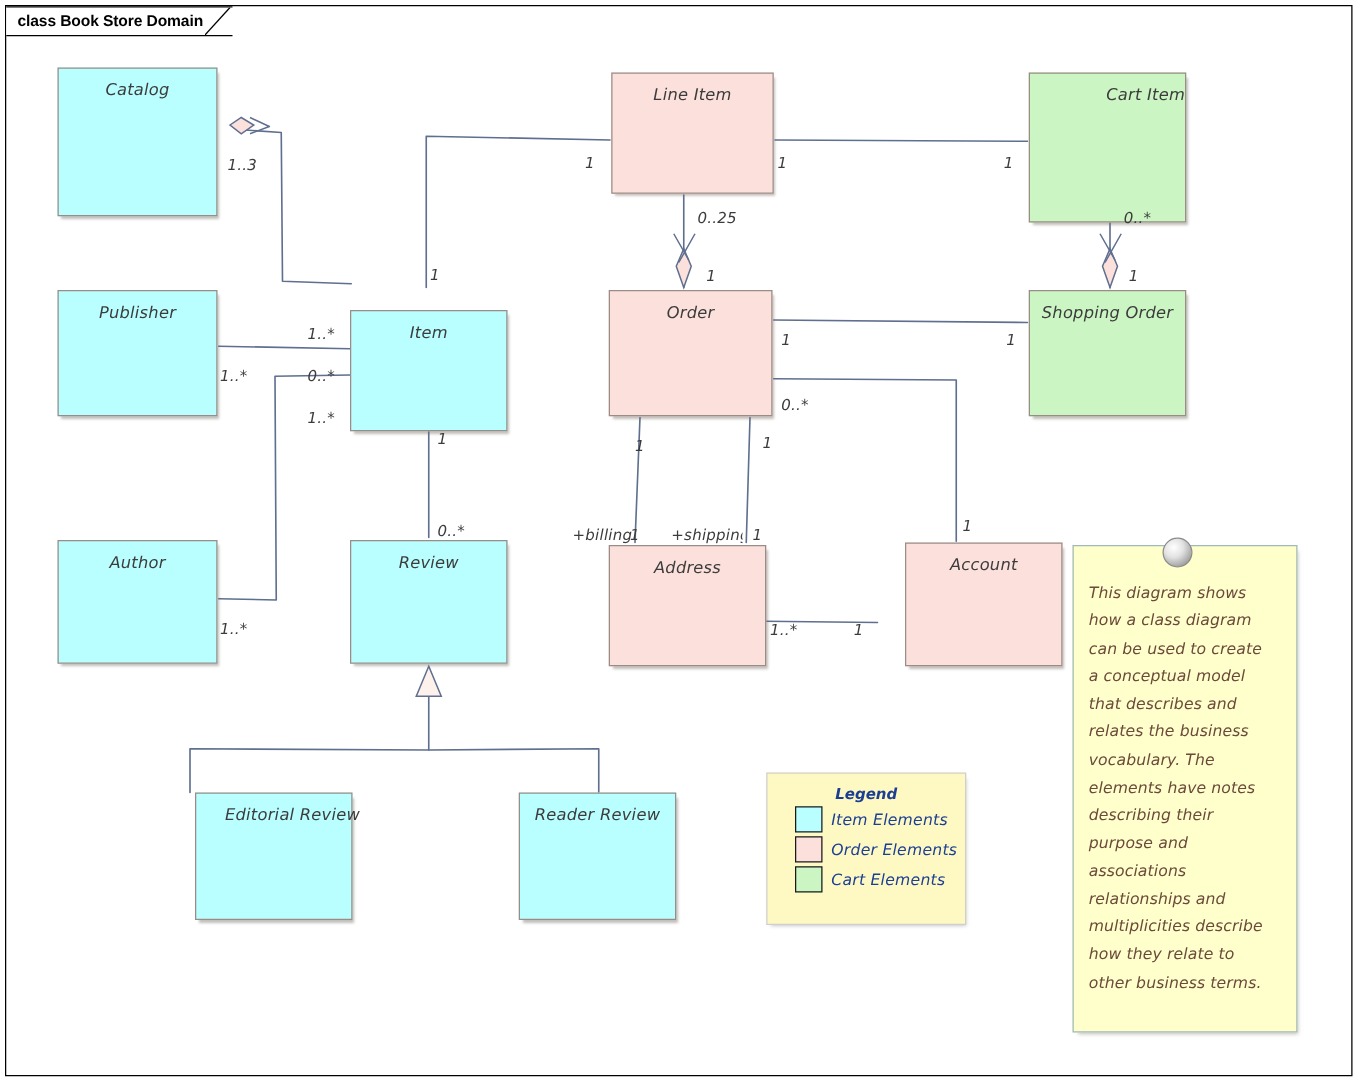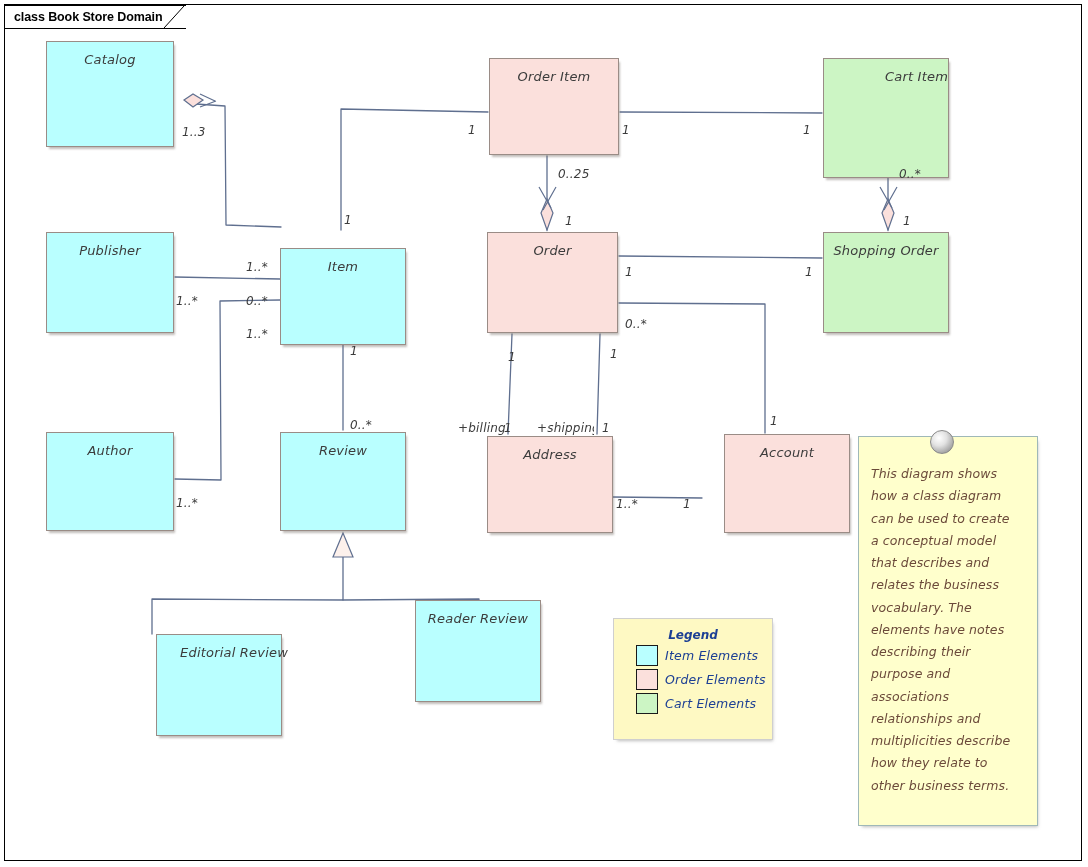--- a/index.html
+++ b/index.html
@@ -145,25 +145,25 @@
 
   <g stroke="#5f6f8f" stroke-width="1.2">
     <polygon points="888,199 894,213 888,230 882,213" fill="#fbe0dc"></polygon>
     <path d="M880 187 L892 208 M897 187 L884 210" fill="none"></path>
   </g>
 
   <polygon points="343,533 333,557 353,557" fill="#fdf1ec" stroke="#5f6f8f" stroke-width="1.2"></polygon>
 </svg>
 
 <div id="classes">
-    <div class="cls item-el" style="left: 46px; top: 41px; width: 128px; height: 106px;">
+    <div class="cls item-el" style="left: 46px; top: 54px; width: 128px; height: 119px;">
       <div class="nm">Catalog</div>
     </div>
     <div class="cls order-el" style="left: 489px; top: 58px; width: 130px; height: 97px;">
-      <div class="nm">Order Item</div>
+      <div class="nm">Line Item</div>
     </div>
     <div class="cls cart-el" style="left: 823px; top: 58px; width: 126px; height: 120px; justify-content: flex-end;">
       <div class="nm">Cart Item</div>
     </div>
     <div class="cls item-el" style="left: 46px; top: 232px; width: 128px; height: 101px;">
       <div class="nm">Publisher</div>
     </div>
     <div class="cls item-el" style="left: 280px; top: 232px; width: 126px; height: 97px; margin-top: 16px;">
       <div class="nm">Item</div>
     </div>
@@ -181,21 +181,21 @@
     </div>
     <div class="cls order-el" style="left: 487px; top: 436px; width: 126px; height: 97px;">
       <div class="nm">Address</div>
     </div>
     <div class="cls order-el" style="left: 724px; top: 434px; width: 126px; height: 99px;">
       <div class="nm">Account</div>
     </div>
     <div class="cls item-el" style="left: 156px; top: 634px; width: 126px; height: 102px; padding-left: 30px;">
       <div class="nm">Editorial Review</div>
     </div>
-    <div class="cls item-el" style="left: 415px; top: 600px; width: 126px; height: 102px;">
+    <div class="cls item-el" style="left: 415px; top: 634px; width: 126px; height: 102px;">
       <div class="nm">Reader Review</div>
     </div>
   </div>
 
 <div id="labels">
     <div class="mult" style="left: 182px; top: 125px;">1..3</div>
     <div class="mult" style="left: 468px; top: 123px;">1</div>
     <div class="mult" style="left: 622px; top: 123px;">1</div>
     <div class="mult" style="left: 803px; top: 123px;">1</div>
     <div class="mult" style="left: 558px; top: 167px;">0..25</div>

